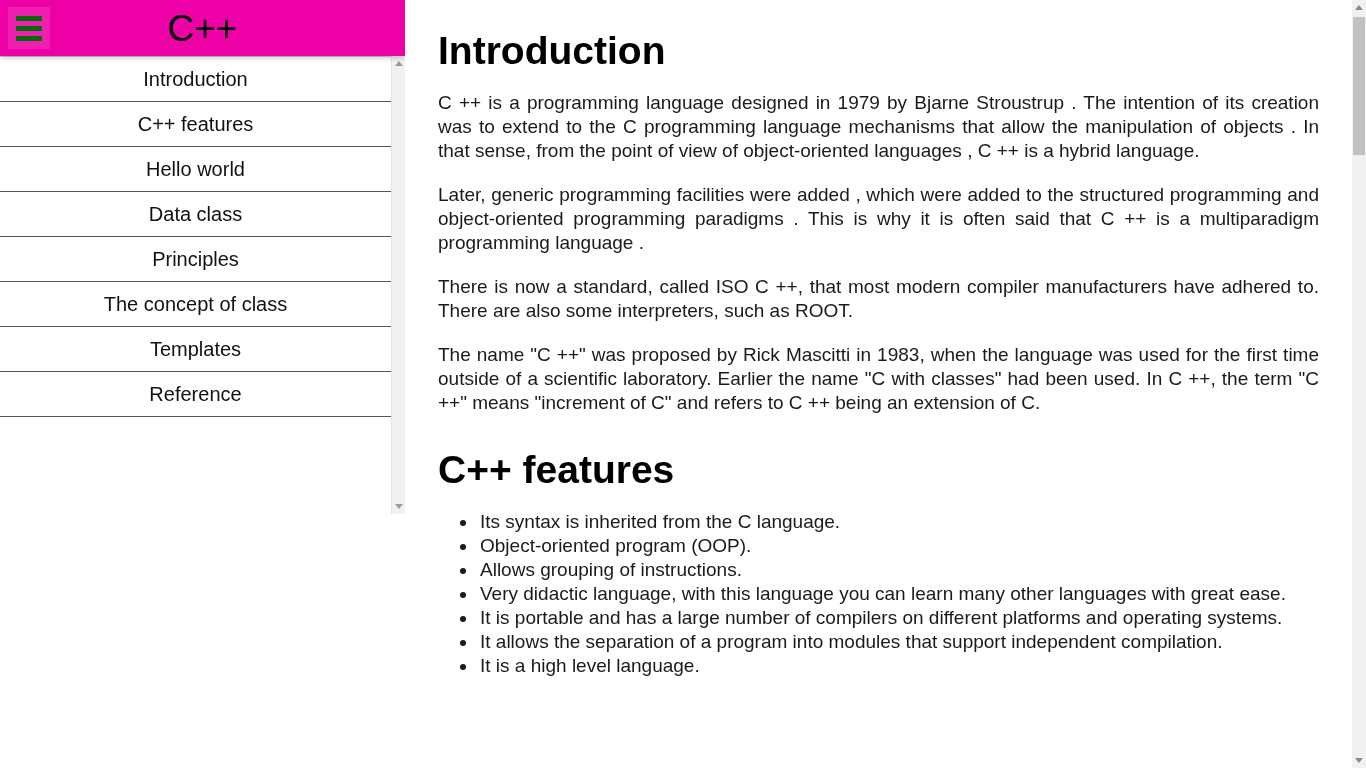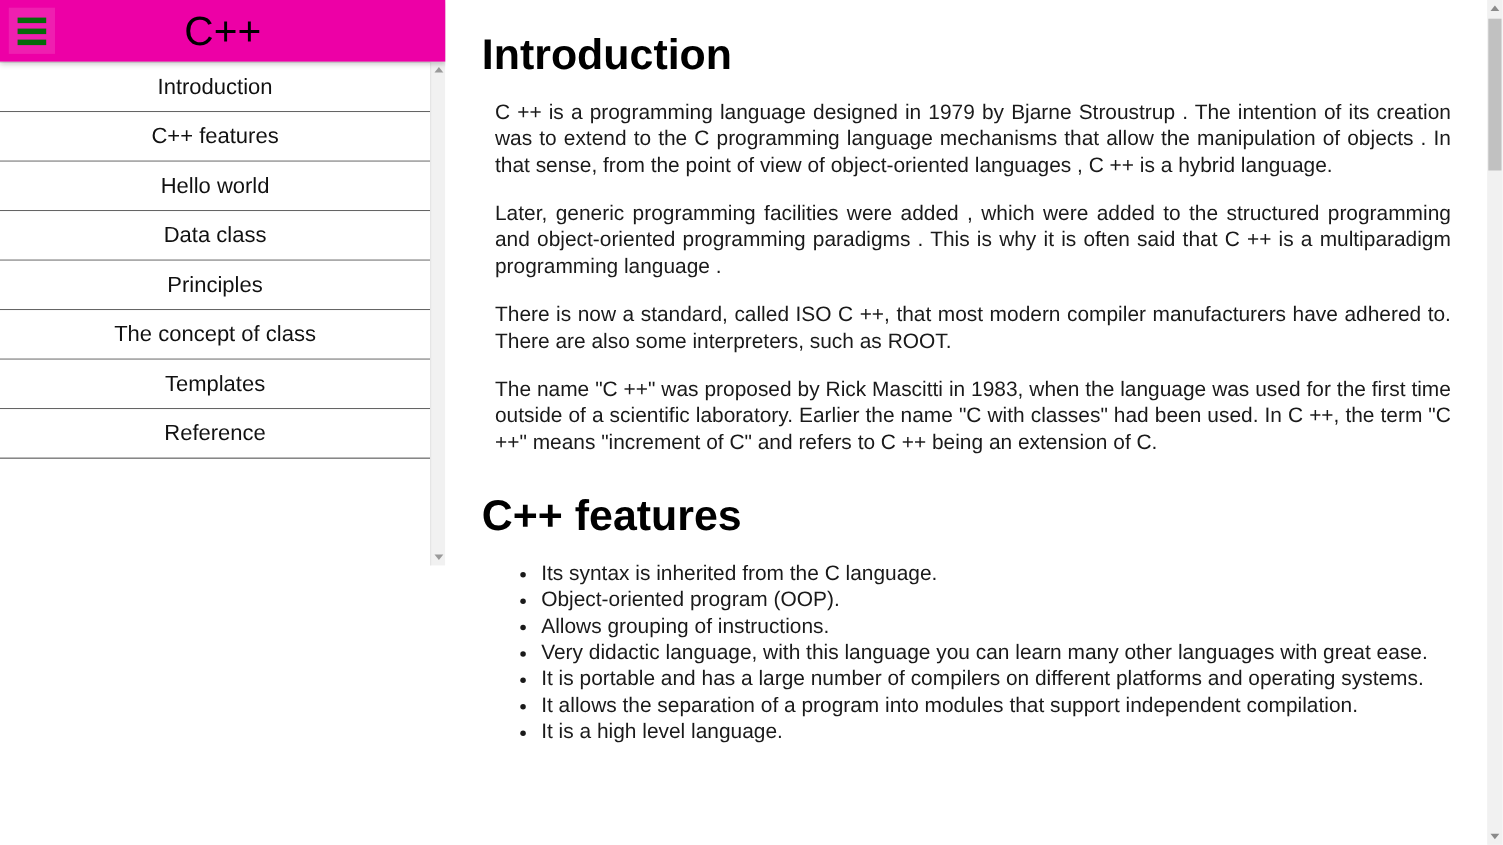--- a/index.html
+++ b/index.html
@@ -157,30 +157,30 @@
     line-height: 1.1;
     color: #000000;
   }
   .content h1.second {
     margin: 34px 0 18px 0;
   }
 
   .content p {
     font-size: 19px;
     line-height: 24px;
-    margin: 0 0 20px 12px;
+    margin: 0 0 20px 0;
     text-align: justify;
     color: #1a1a1a;
   }
   .content p:last-of-type {
     margin-bottom: 0;
   }
 
   .feature-list {
-    margin: 12px;
+    margin: 0;
     padding-left: 40px;
     list-style-type: disc;
   }
   .feature-list li {
     font-size: 19px;
     line-height: 24px;
     text-align: justify;
     color: #1a1a1a;
     margin: 0;
     padding-left: 2px;

